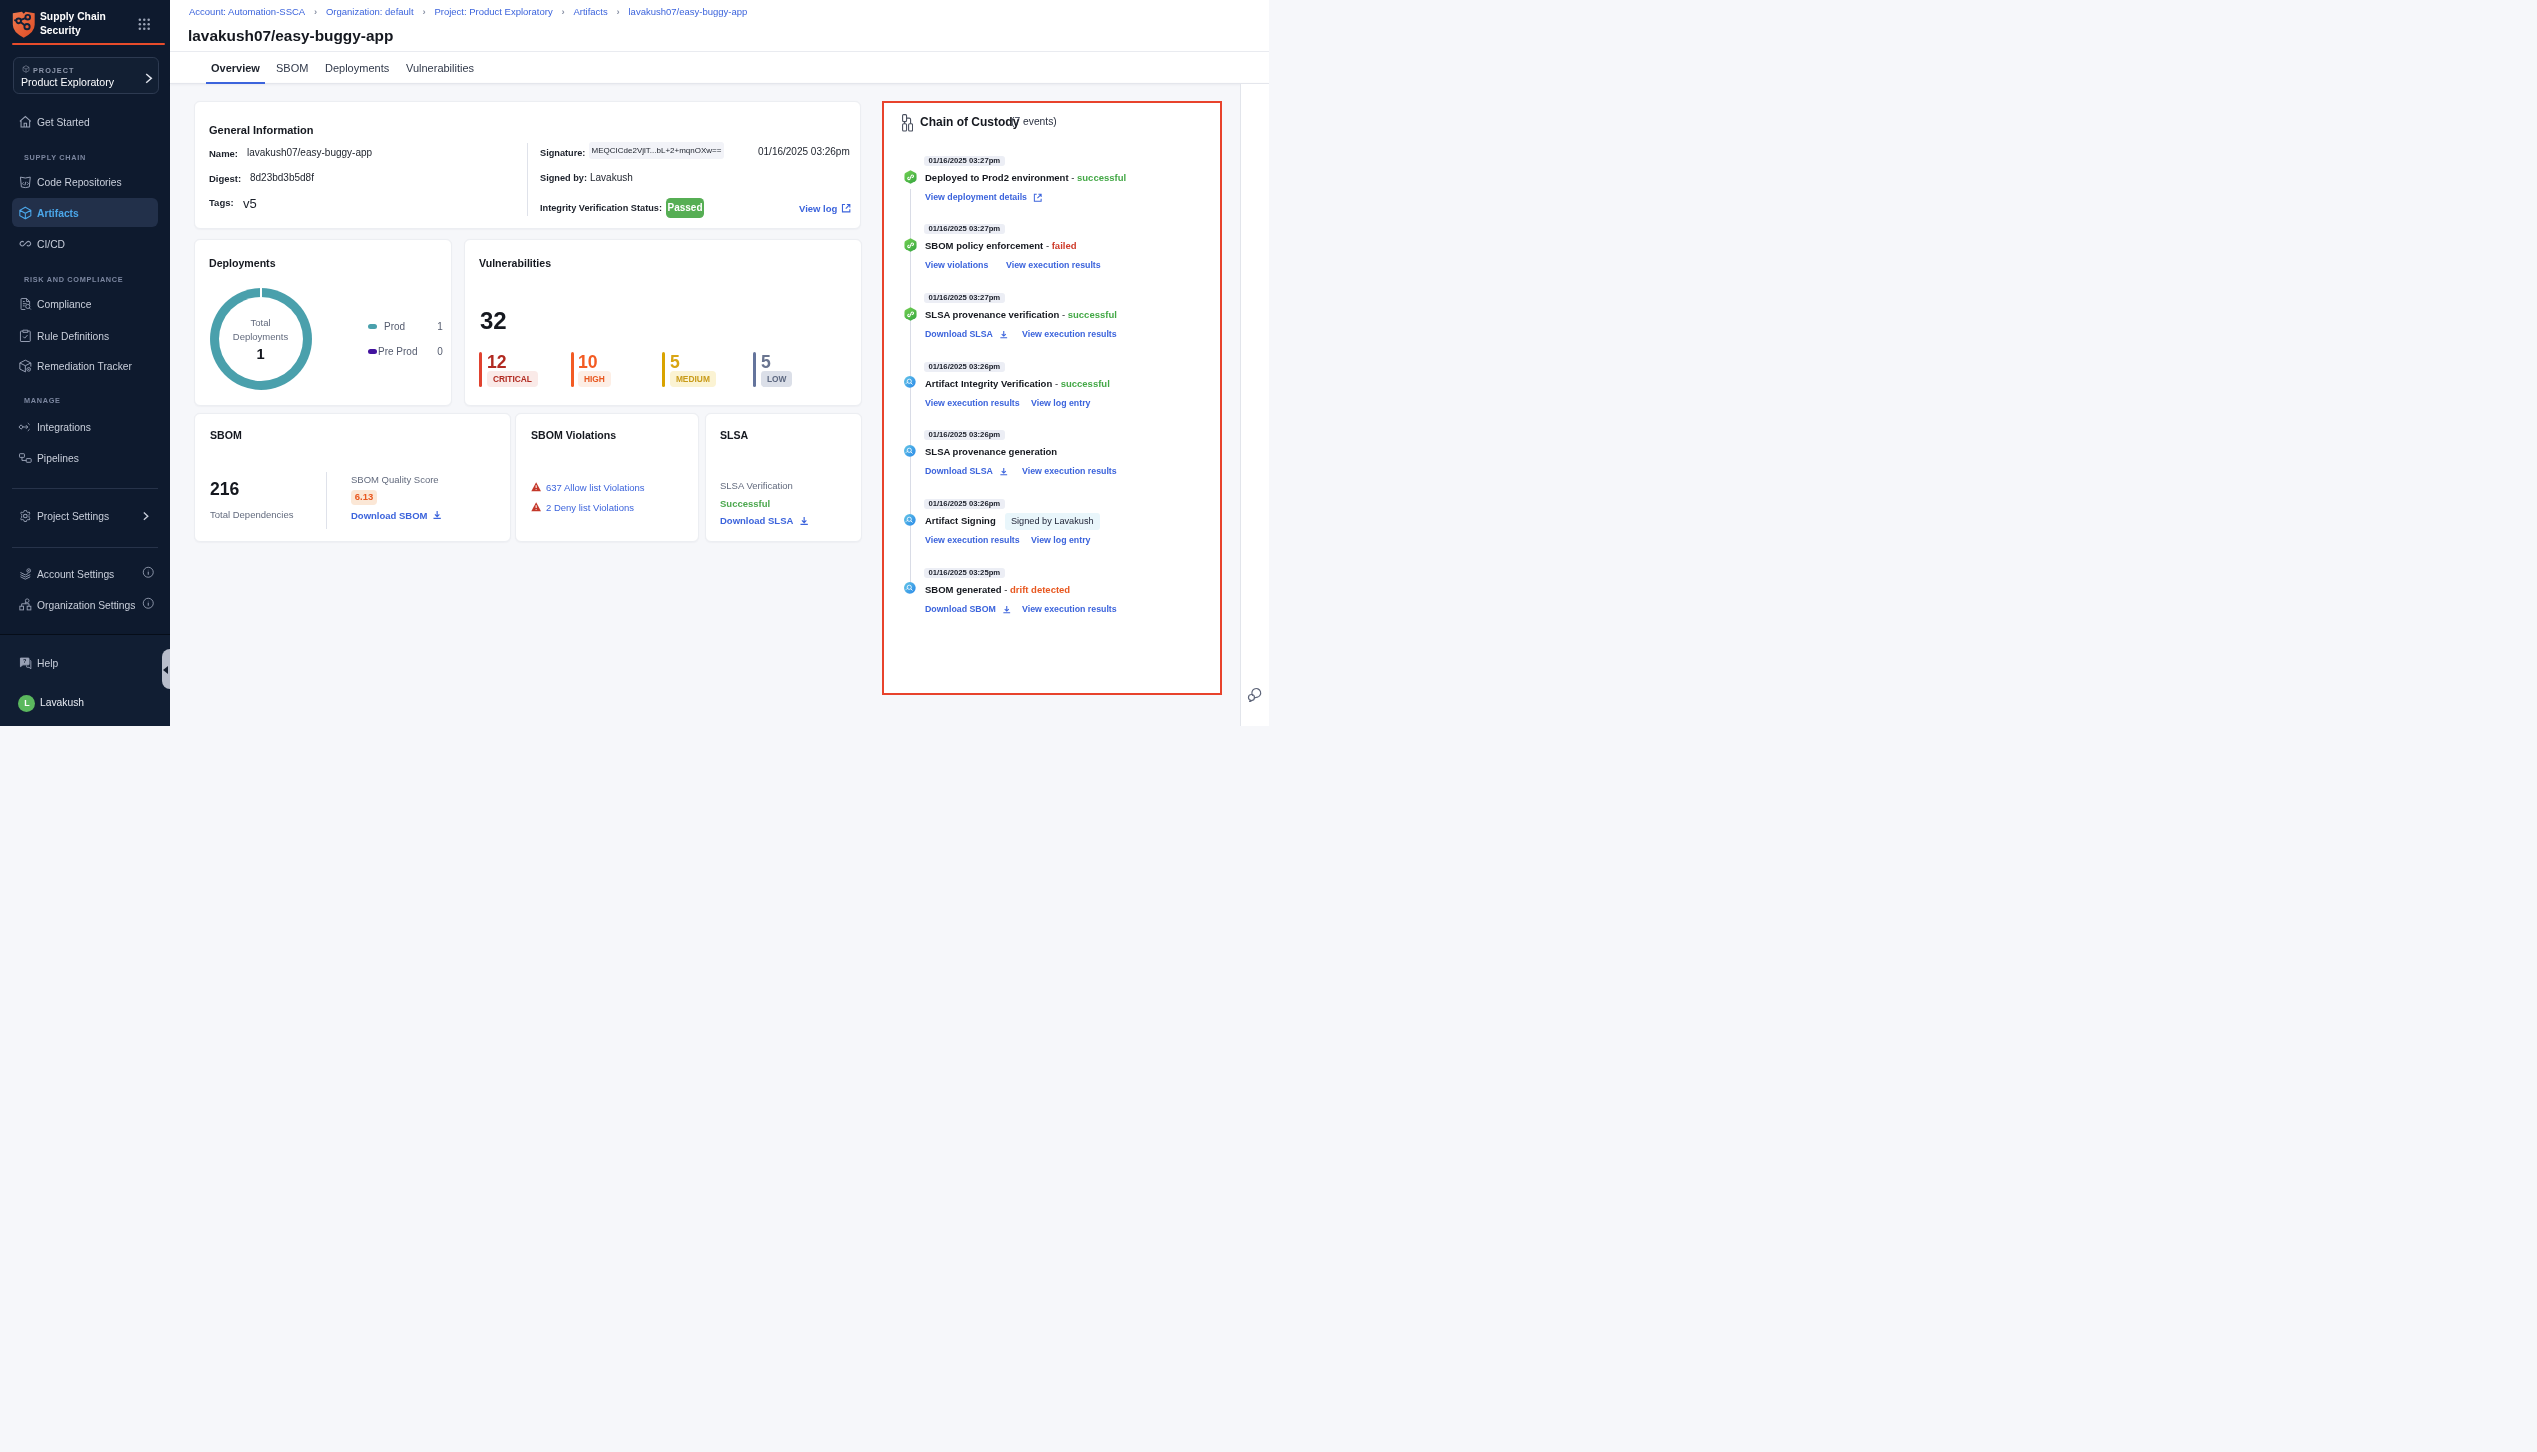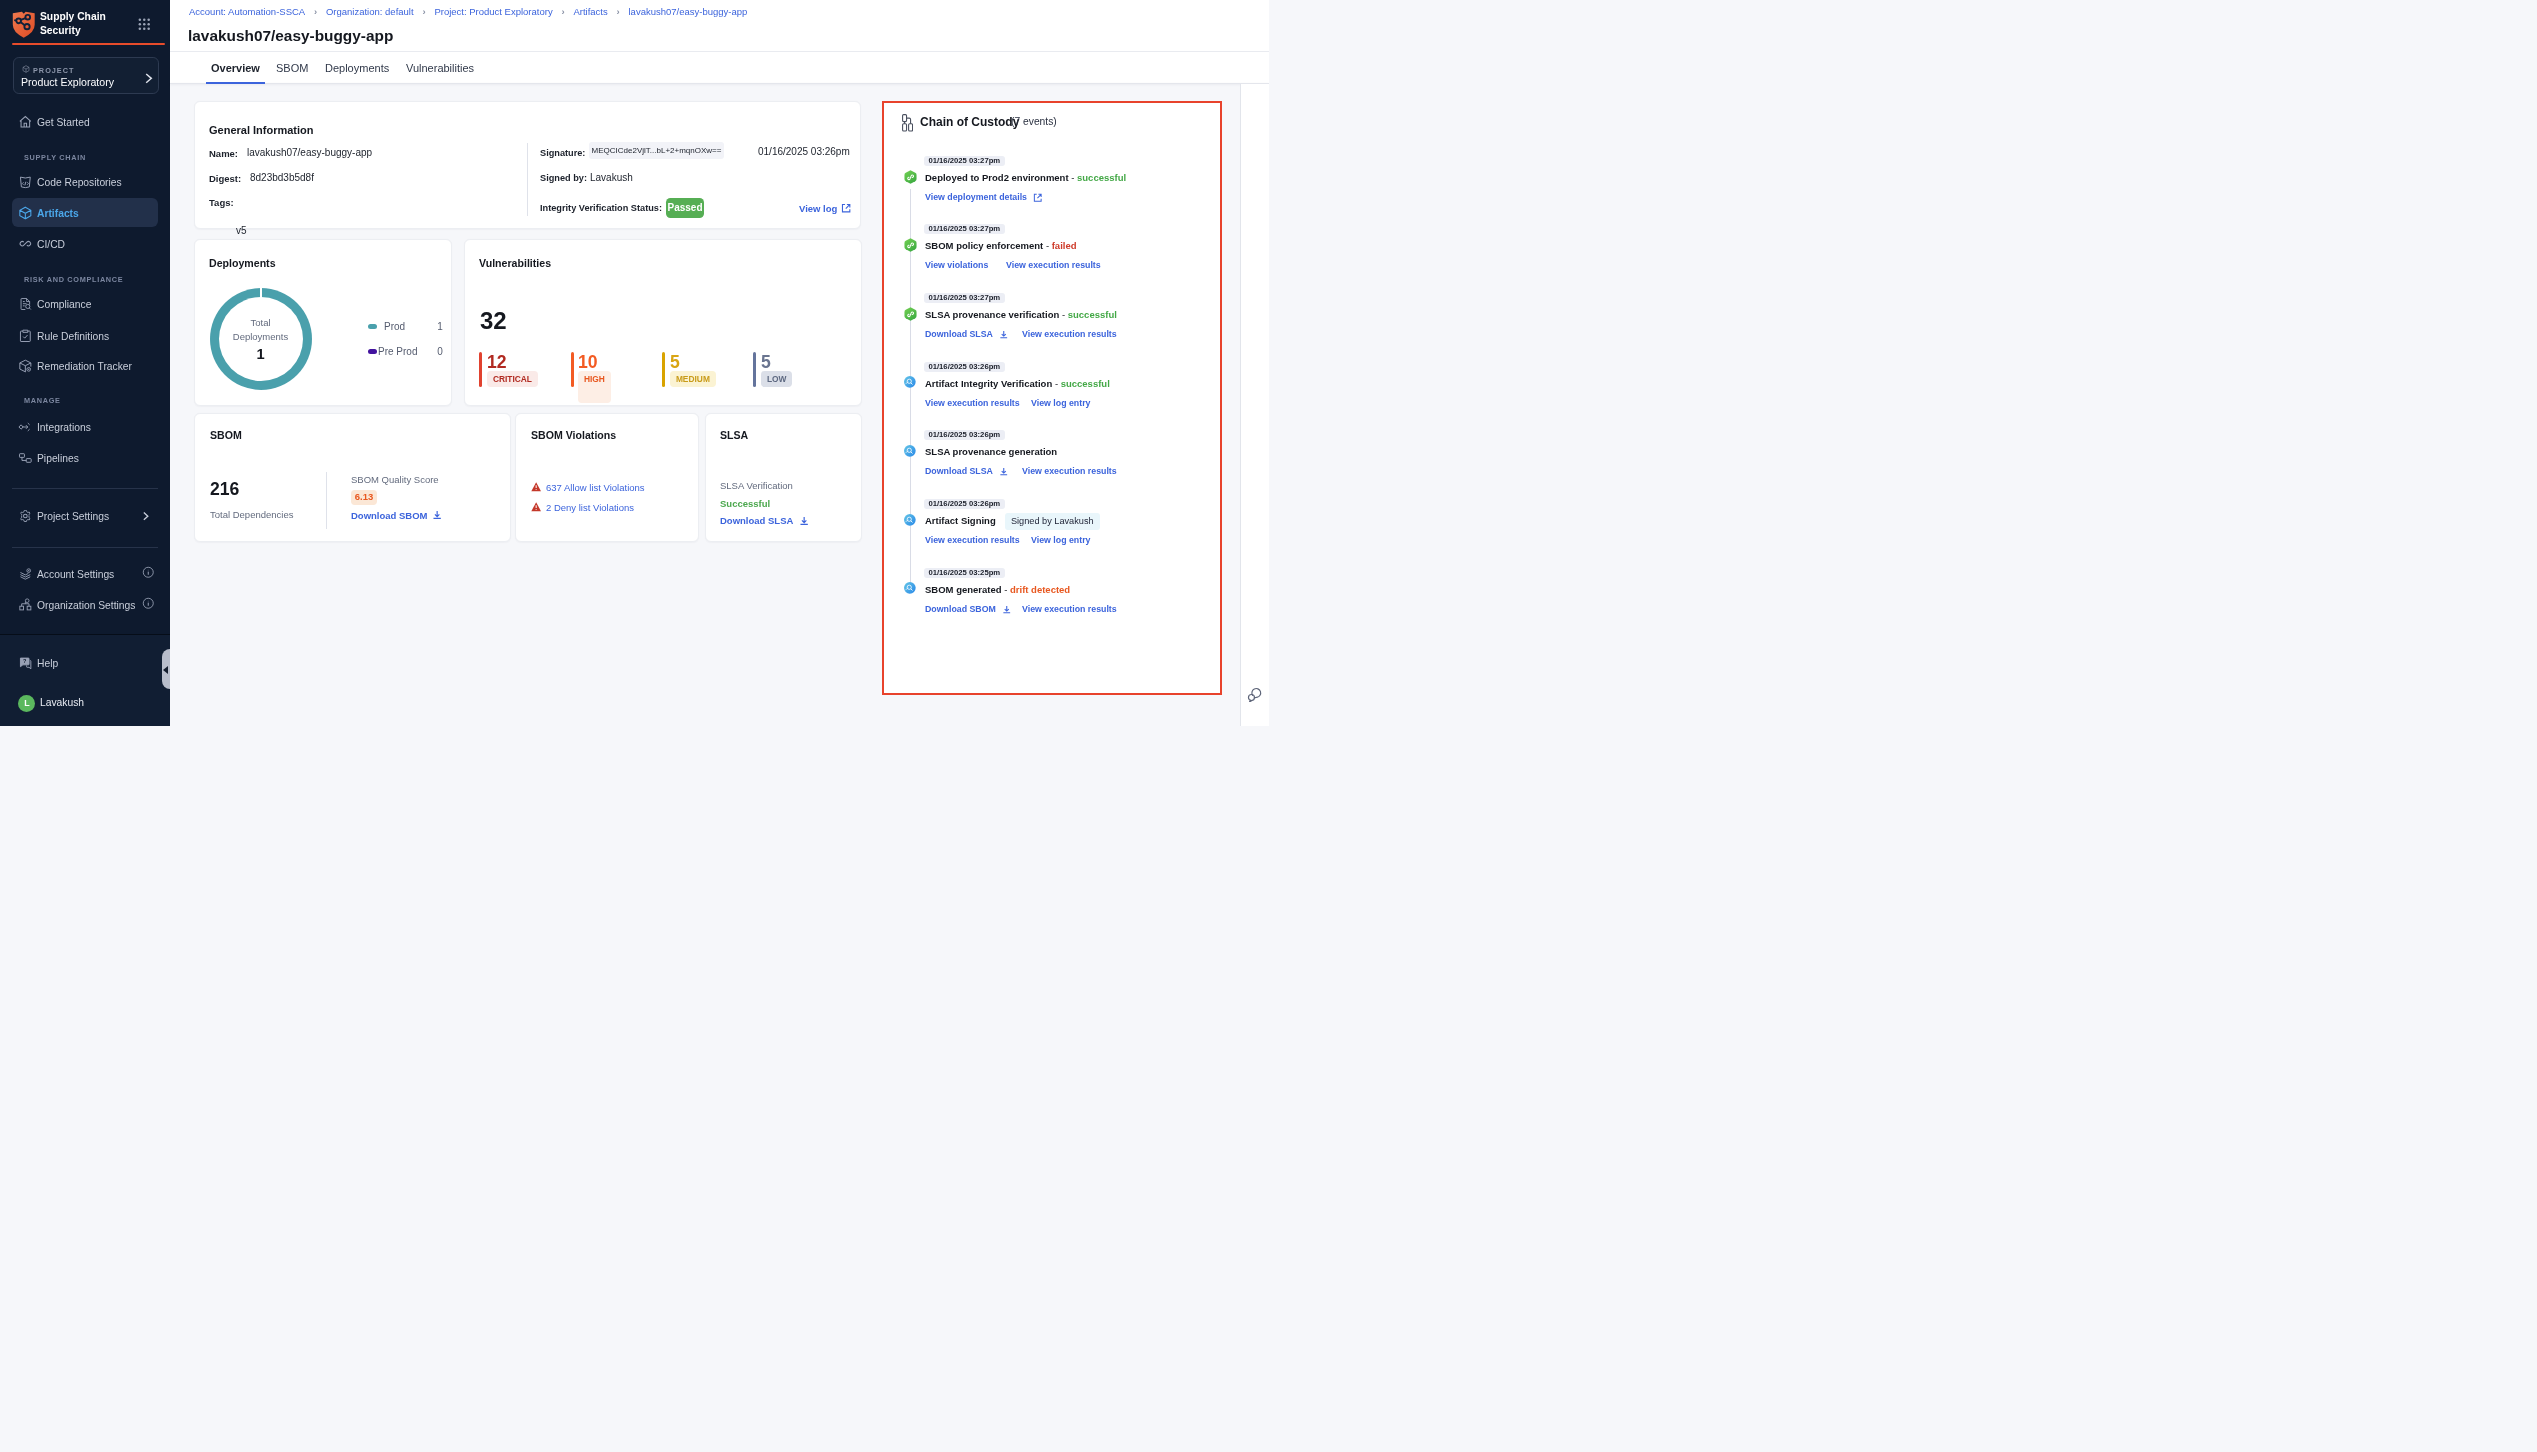--- a/index.html
+++ b/index.html
@@ -208,21 +208,21 @@
   </g>
 </svg>
 
 <div class="abs" style="left:194px;top:101px;width:667px;height:128px;background:#fff;border:0.7px solid #eceef2;border-radius:5.9px;box-shadow:0 0.7px 1.5px rgba(40,50,70,0.04);"></div>
 <div class="abs" style="left:209px;top:124px;font-size:11px;font-weight:bold;color:#15181f;">General Information</div>
 <div class="abs" style="left:209px;top:148px;font-size:9.5px;font-weight:bold;color:#1c212b;">Name:</div>
 <div class="abs" style="left:247px;top:147px;font-size:10px;color:#1c212b;">lavakush07/easy-buggy-app</div>
 <div class="abs" style="left:209px;top:173px;font-size:9.5px;font-weight:bold;color:#1c212b;">Digest:</div>
 <div class="abs" style="left:250px;top:172px;font-size:10px;color:#1c212b;">8d23bd3b5d8f</div>
 <div class="abs" style="left:209px;top:197px;font-size:9.5px;font-weight:bold;color:#1c212b;">Tags:</div>
-<div class="abs" style="left:236px;top:196px;font-size:10px;color:#1c212b;margin-top:29px;">v5</div>
+<div class="abs" style="left:243px;top:196px;font-size:13px;color:#1c212b;">v5</div>
 <div class="abs" style="left:527px;top:143px;width:0.7px;height:73px;background:#dfe2ea;"></div>
 <div class="abs" style="left:540px;top:148px;font-size:9.2px;font-weight:bold;color:#1c212b;">Signature:</div>
 <div class="abs" style="left:589px;top:142px;width:135px;height:17px;background:#f2f3f8;border-radius:2.9px;font-size:8px;color:#1c212b;text-align:center;line-height:17px;">MEQCICde2VjlT...bL+2+mqnOXw==</div>
 <div class="abs" style="left:758px;top:146px;font-size:10px;color:#1c212b;">01/16/2025 03:26pm</div>
 <div class="abs" style="left:540px;top:173px;font-size:9.2px;font-weight:bold;color:#1c212b;">Signed by:</div>
 <div class="abs" style="left:590px;top:172px;font-size:10px;color:#1c212b;">Lavakush</div>
 <div class="abs" style="left:540px;top:203px;font-size:9.2px;font-weight:bold;color:#1c212b;">Integrity Verification Status:</div>
 <div class="abs" style="left:666px;top:198px;width:38px;height:20px;background:#56ae54;border-radius:4.4px;color:#fff;font-size:10px;font-weight:bold;text-align:center;line-height:20px;">Passed</div>
 <div class="abs" style="left:799px;top:203px;font-size:9.5px;font-weight:bold;color:#3c64dc;">View log</div>
 <svg class="abs" style="left:841px;top:203px" width="10.3" height="10.3" viewBox="0 0 14 14">
@@ -244,21 +244,21 @@
 
 <div class="abs" style="left:464px;top:239px;width:398px;height:167px;background:#fff;border:0.7px solid #eceef2;border-radius:5.9px;box-shadow:0 0.7px 1.5px rgba(40,50,70,0.04);"></div>
 <div class="abs" style="left:479px;top:257px;font-size:10.6px;font-weight:bold;color:#15181f;">Vulnerabilities</div>
 <div class="abs" style="left:480px;top:307px;font-size:24px;font-weight:bold;color:#15181f;">32</div>
 
 <div class="abs" style="left:479px;top:352px;width:2.9px;height:35px;background:#e1422f;border-radius:1.5px;"></div>
 <div class="abs" style="left:487px;top:352px;font-size:17.6px;font-weight:bold;color:#b12a21;">12</div>
 <div class="abs" style="left:487px;top:371px;height:16px;background:#faeae8;border-radius:3.7px;color:#b12a21;font-size:8.4px;font-weight:bold;line-height:16px;padding:0 5.9px;">CRITICAL</div>
 <div class="abs" style="left:571px;top:352px;width:2.9px;height:35px;background:#f35b23;border-radius:1.5px;"></div>
 <div class="abs" style="left:578px;top:352px;font-size:17.6px;font-weight:bold;color:#f35b23;">10</div>
-<div class="abs" style="left:578px;top:371px;height:32px;background:#fdeee5;border-radius:3.7px;color:#e8571f;font-size:8.4px;font-weight:bold;line-height:16px;padding:0 5.9px;text-align:right;">HIGH</div>
+<div class="abs" style="left:578px;top:371px;height:16px;background:#fdeee5;border-radius:3.7px;color:#e8571f;font-size:8.4px;font-weight:bold;line-height:16px;padding:0 5.9px;text-align:right;">HIGH</div>
 <div class="abs" style="left:662px;top:352px;width:2.9px;height:35px;background:#d9a300;border-radius:1.5px;"></div>
 <div class="abs" style="left:670px;top:352px;font-size:17.6px;font-weight:bold;color:#d9a513;">5</div>
 <div class="abs" style="left:670px;top:371px;height:16px;background:#fbf3d3;border-radius:3.7px;color:#c99c1a;font-size:8.4px;font-weight:bold;line-height:16px;padding:0 5.9px;">MEDIUM</div>
 <div class="abs" style="left:753px;top:352px;width:2.9px;height:35px;background:#64749c;border-radius:1.5px;"></div>
 <div class="abs" style="left:761px;top:352px;font-size:17.6px;font-weight:bold;color:#6a7590;">5</div>
 <div class="abs" style="left:761px;top:371px;height:16px;background:#dbdfe8;border-radius:3.7px;color:#5d6880;font-size:8.4px;font-weight:bold;line-height:16px;padding:0 5.9px;text-align:center;">LOW</div>
 
 <div class="abs" style="left:194px;top:413px;width:317px;height:129px;background:#fff;border:0.7px solid #eceef2;border-radius:5.9px;box-shadow:0 0.7px 1.5px rgba(40,50,70,0.04);"></div>
 <div class="abs" style="left:210px;top:429px;font-size:10.6px;font-weight:bold;color:#15181f;">SBOM</div>
 <div class="abs" style="left:210px;top:479px;font-size:17.6px;font-weight:bold;color:#15181f;">216</div>

